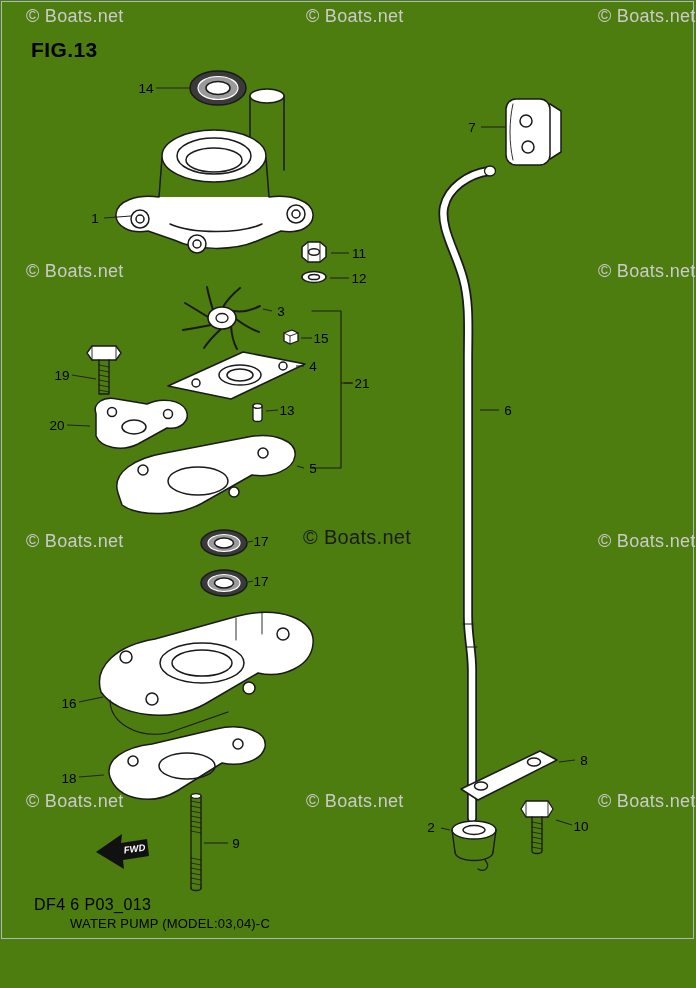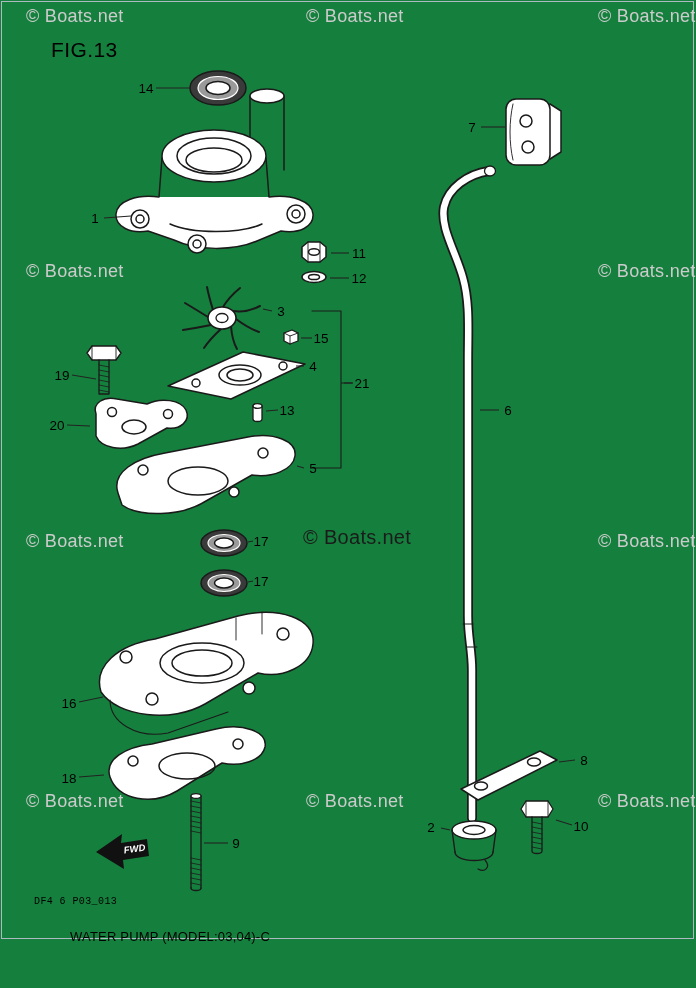--- a/index.html
+++ b/index.html
@@ -1,30 +1,30 @@
 <!DOCTYPE html>
 <html><head>
 <meta charset="utf-8">
 <style>
   * { margin:0; padding:0; box-sizing:border-box; }
   html,body { background:#fff; }
   body { font-family:"Liberation Sans", sans-serif; }
-  .page { position:relative; width:696px; height:988px; background:#15803d; overflow:hidden; }
+  .page { position:relative; width:696px; height:988px; background:#4d7c0f; overflow:hidden; }
   .frame { position:absolute; left:1px; top:1px; width:693px; height:938px; border:1px solid #aeb8bf; pointer-events:none; }
   .wm-layer { position:absolute; inset:0; }
   .wm { position:absolute; font-size:18px; color:#cbcbcb; white-space:nowrap; letter-spacing:.3px; }
   .wm-dark { font-size:20px; color:#1b1b1b; }
-  .fig-title { position:absolute; left:31px; top:38px; font-size:21px; font-weight:normal; color:#000; letter-spacing:.4px;margin-left:20px; }
+  .fig-title { position:absolute; left:31px; top:38px; font-size:21px; font-weight:bold; color:#000; letter-spacing:.4px; }
   .art, .callouts { position:absolute; left:0; top:0; }
   .callouts { pointer-events:none; }
   .callouts line { stroke:#222; stroke-width:1.1; }
   .callouts text, .art text { font-family:"Liberation Sans", sans-serif; }
   .callouts text { font-size:13.5px; fill:#000; }
   .footer { position:absolute; left:34px; top:896px; color:#000; }
-  .footer-code { font-size:10px; letter-spacing:.4px; margin-bottom:22px;font-family:Liberation Mono, monospace; }
+  .footer-code { font-size:16px; letter-spacing:.4px; margin-bottom:2px; }
   .footer-caption { font-size:13px; letter-spacing:.2px;margin-left:36px; }
 </style>
 </head>
 <body>
 
 <div class="page">
 
   <div class="frame"></div>
 
   <div class="wm-layer">

